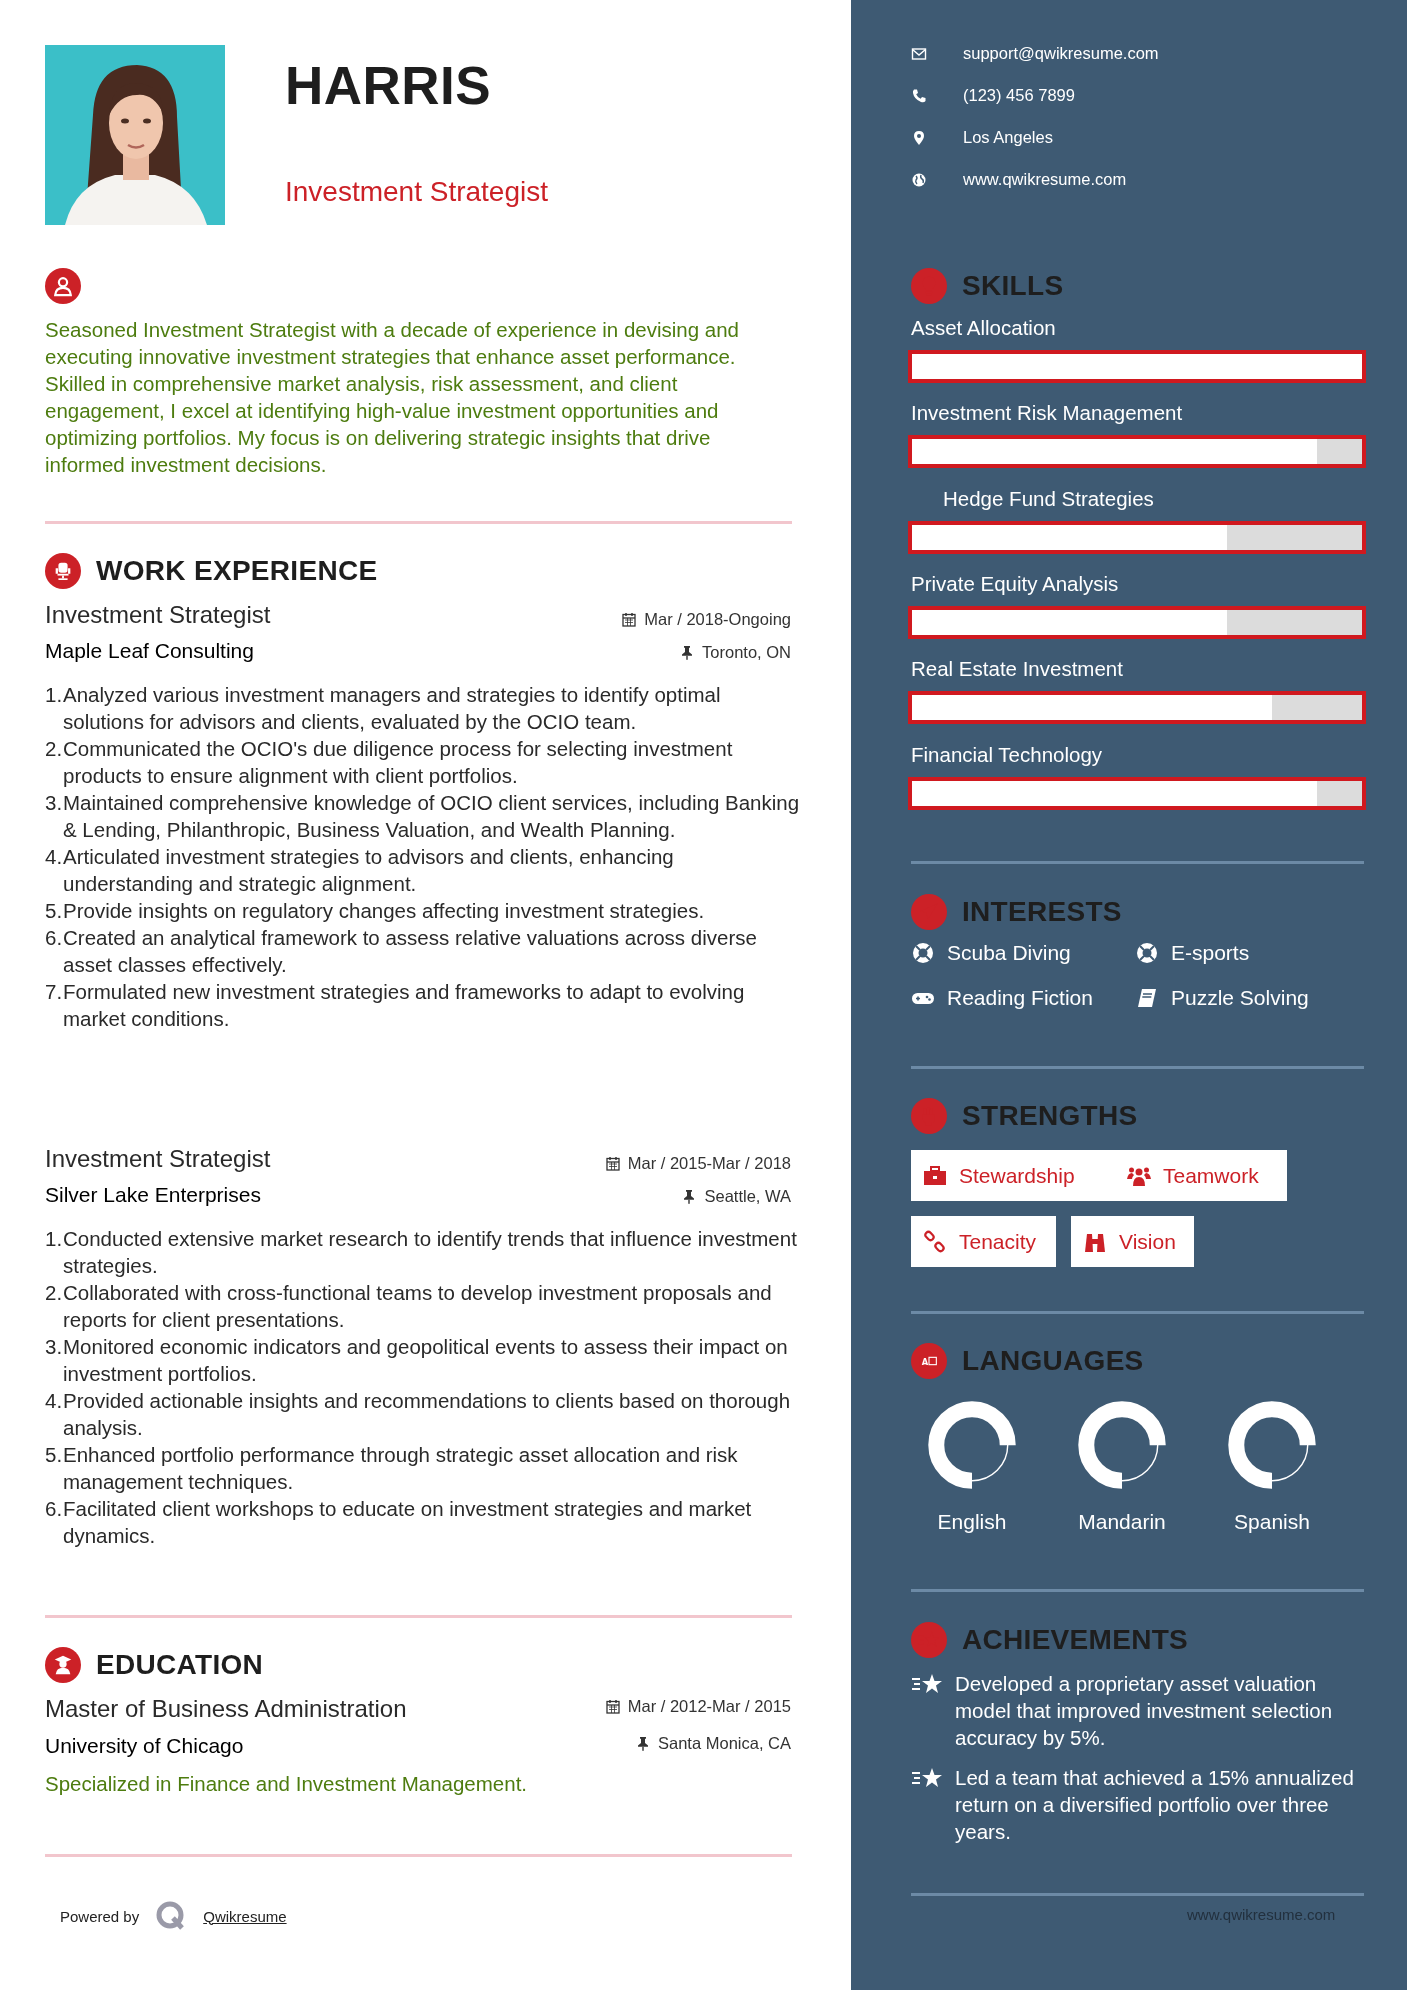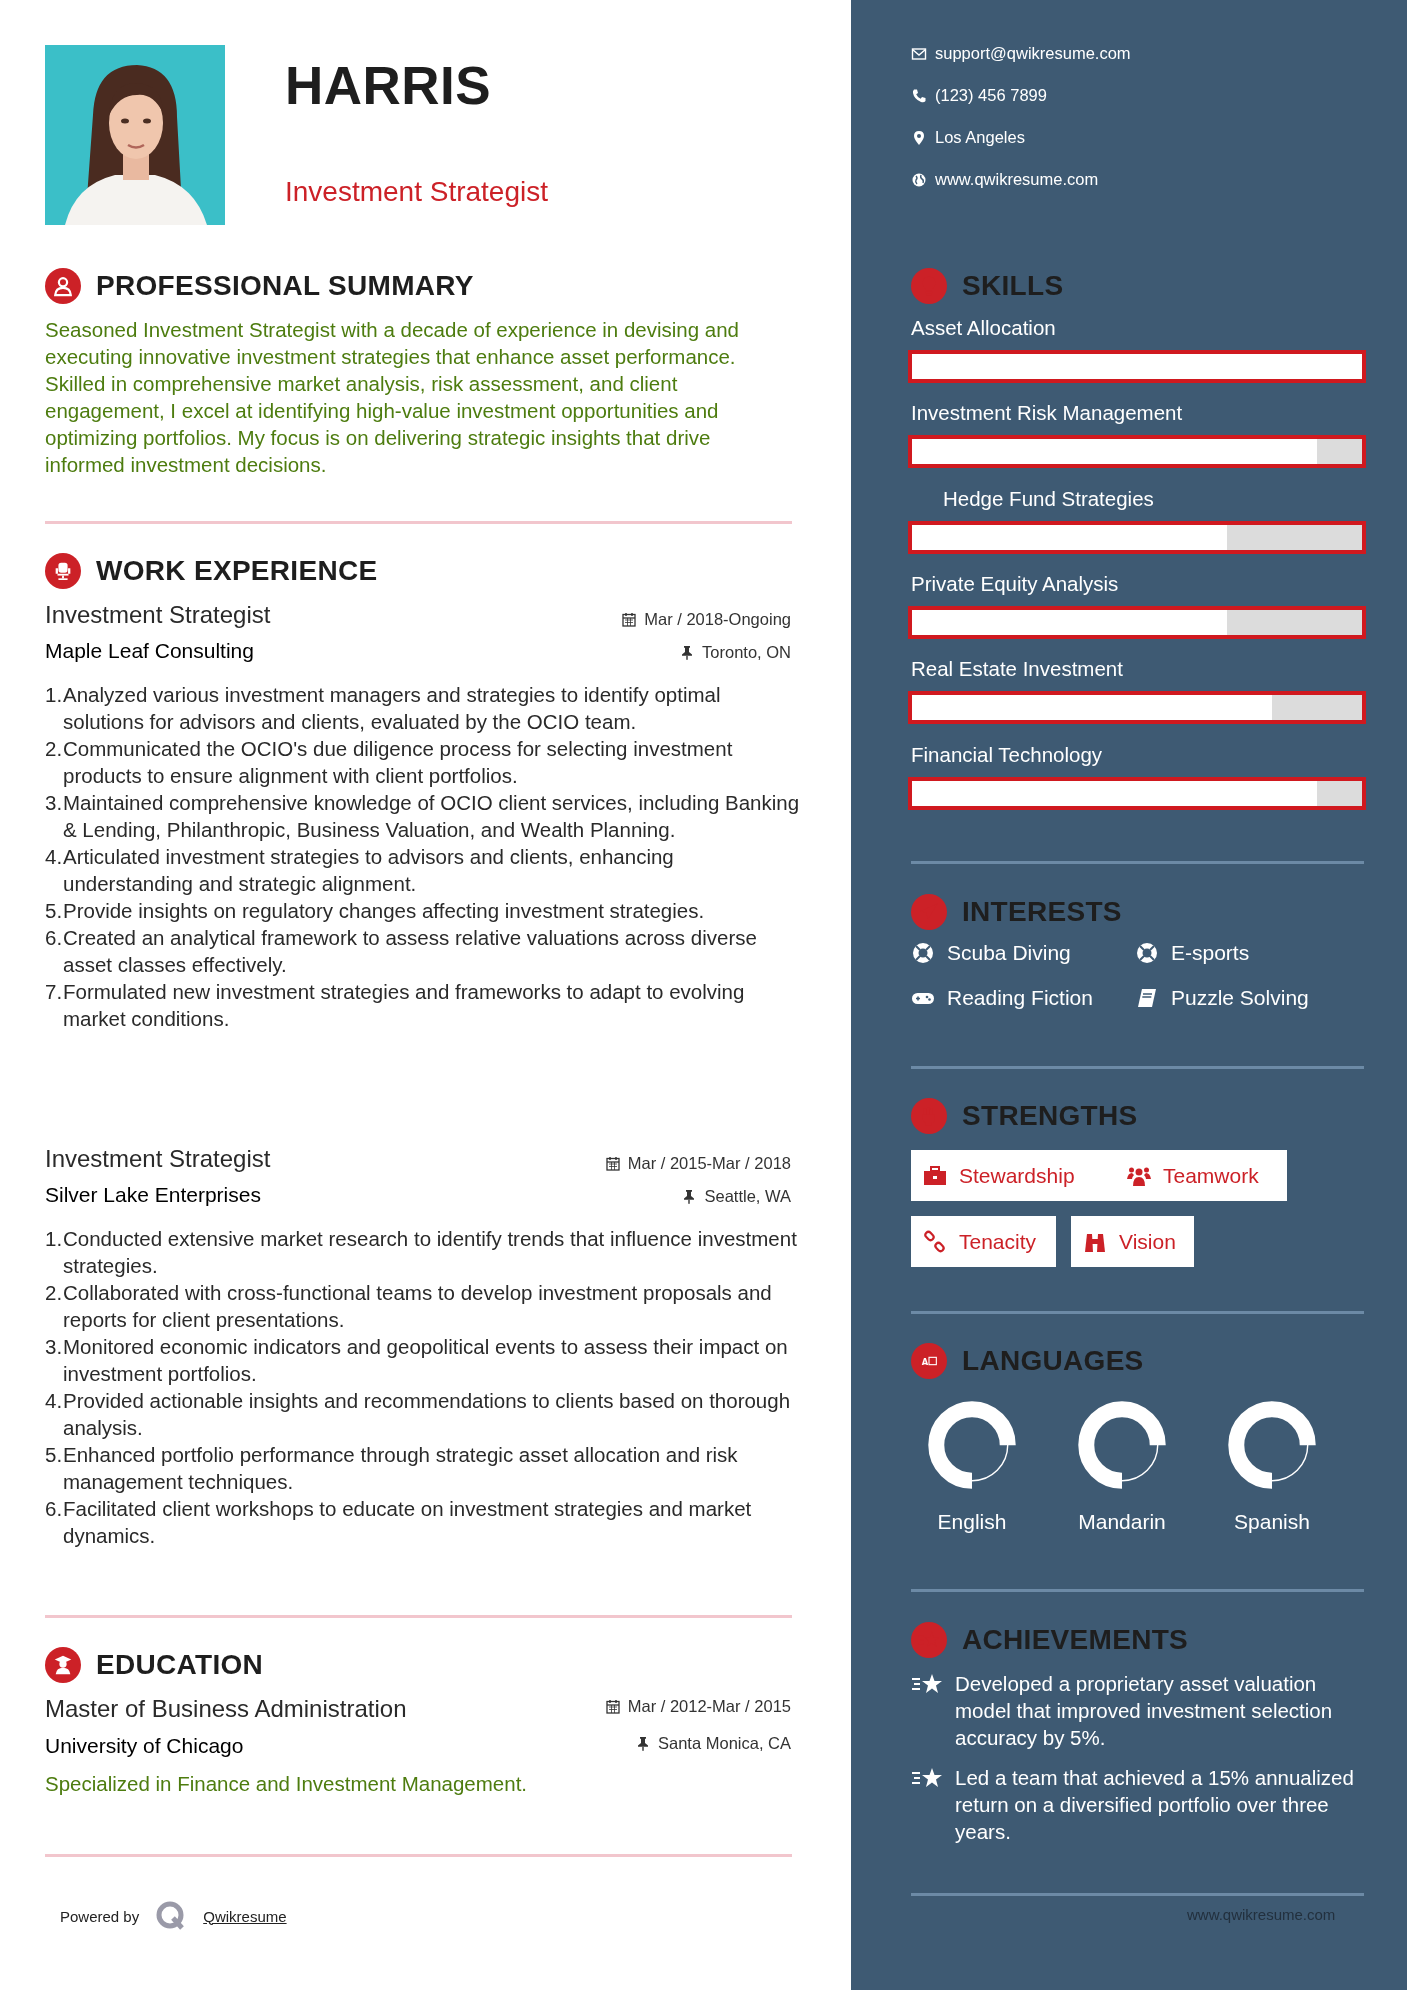--- a/index.html
+++ b/index.html
@@ -28,21 +28,21 @@
   
   .job-title { position: absolute; left: 45px; font-size: 24px; color: #2a2a2a; }
   .job-company { position: absolute; left: 45px; font-size: 21px; color: #000000; }
   .job-meta { position: absolute; right: 60px; font-size: 16.5px; color: #333; display: flex; align-items: center; gap: 8px; }
   .job-meta svg { width: 14px; height: 15px; }
   ol.duties { position: absolute; left: 45px; width: 760px; list-style: none; font-size: 20.5px; line-height: 27px; color: #2a2a2a; }
   ol.duties li { display: flex; }
   ol.duties li .num { width: 18px; flex: none; }
 
   
-  .contact { position: absolute; left: 911px; display: flex; align-items: center; gap: 8px; font-size: 16.5px; color: #fff; }
+  .contact { position: absolute; left: 911px; display: flex; align-items: center; gap: 36px; font-size: 16.5px; color: #fff; }
   .contact svg { width: 16px; height: 16px; }
 
   
   .skill-label { position: absolute; left: 911px; font-size: 20.5px; color: #fff; }
   .skill-bar { position: absolute; left: 908px; width: 458px; height: 33px; border: 4px solid #d0191f; background: #dcdcdc; }
   .skill-fill { height: 100%; background: #fff; }
 
   
   .interest { position: absolute; display: flex; align-items: center; gap: 12px; font-size: 21px; color: #fff; }
   .interest svg { width: 24px; height: 24px; }
@@ -90,21 +90,20 @@
   </div>
   <div class="title">Investment Strategist</div>
 
   <div class="sec-head" style="left:45px; top:268px;">
     <span class="sec-icon">
       <svg viewBox="0 0 24 24">
           <circle cx="12" cy="8" r="4.5" fill="none" stroke="#fff" stroke-width="2.4"></circle>
           <path d="M3.5 22 Q4 14 12 14 Q20 14 20.5 22 Z" fill="none" stroke="#fff" stroke-width="2.4"></path>
         </svg>
     </span>
-    <span class="sec-title">PROFESSIONAL SUMMARY</span>
   </div>
   <p class="para" style="top:316px;">Seasoned Investment Strategist with a decade of experience in devising and executing innovative investment strategies that enhance asset performance. Skilled in comprehensive market analysis, risk assessment, and client engagement, I excel at identifying high-value investment opportunities and optimizing portfolios. My focus is on delivering strategic insights that drive informed investment decisions.</p>
 
   <div class="divider" style="top:521px;"></div>
 
   <div class="sec-head" style="left:45px; top:553px;">
     <span class="sec-icon">
       <svg viewBox="0 0 24 24">
           <rect x="7" y="3" width="10" height="11" rx="3" fill="#fff"></rect>
           <rect x="4" y="9" width="2.5" height="6" fill="#fff"></rect>

